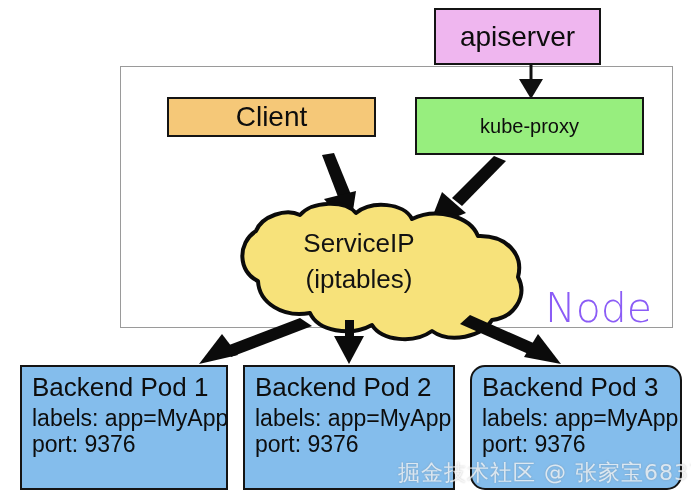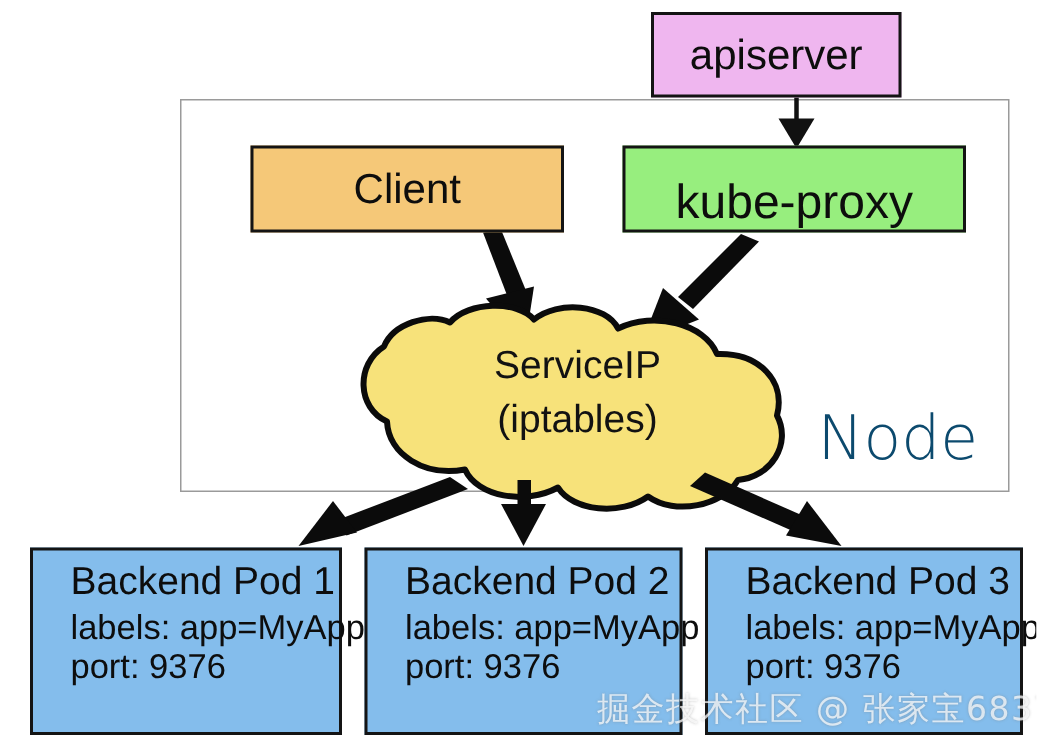--- a/index.html
+++ b/index.html
@@ -31,24 +31,24 @@
     top: 66px;
     width: 553px;
     height: 262px;
     border: 1.5px solid #9a9a9a;
     background: transparent;
     box-sizing: border-box;
   }
   .node-label {
     position: absolute;
     left: 545px;
-    top: 272px;
+    top: 288px;
     font-size: 41px;
     font-weight: 300;
-    color: #0c4a6e;
+    color: #8b5cf6;
     letter-spacing: 0px;
     line-height: 1;
     font-family: "DejaVu Sans", sans-serif;
     white-space: nowrap;
   }
   .box {
     position: absolute;
     box-sizing: border-box;
     border: 2.5px solid #141414;
     display: flex;
@@ -61,63 +61,62 @@
     top: 8px;
     width: 167px;
     height: 57px;
     background: #efb6ef;
     font-size: 28px;
   }
   .box-client {
     left: 167px;
     top: 97px;
     width: 209px;
-    height: 58px;
+    height: 40px;
     background: #f5c878;
     font-size: 28px;
     text-align: right;
   }
   .box-kubeproxy {
     left: 415px;
     top: 97px;
     width: 229px;
     height: 58px;
     background: #97ee7e;
-    font-size: 32px;
-    align-items: flex-end;
+    font-size: 20px;
   }
   .pod {
     position: absolute;
     box-sizing: border-box;
     border: 2.5px solid #141414;
     background: #84bdec;
     top: 365px;
     height: 125px;
-    padding: 2px 8px 0 25px;
+    padding: 2px 8px 0 10px;
     display: flex;
     flex-direction: column;
     justify-content: flex-start;
     color: #0d0d0d;
   }
   .pod-1 { left: 20px; width: 208px; }
   .pod-2 { left: 243px; width: 212px; }
-  .pod-3 { left: 470px; width: 212px; }
+  .pod-3 { left: 470px; width: 212px; border-radius: 15px; }
   .pod-title {
     font-size: 26px;
     line-height: 36px;
     white-space: nowrap;
   }
   .pod-line {
     font-size: 23px;
     line-height: 26px;
     white-space: nowrap;
   }
   .cloud-text {
     position: absolute;
-    left: 255px;
+    left: 229px;
     top: 225px;
     width: 260px;
     text-align: center;
     font-size: 26px;
     line-height: 36px;
     color: #121212;
     pointer-events: none;
   }
   .watermark {
     position: absolute;

